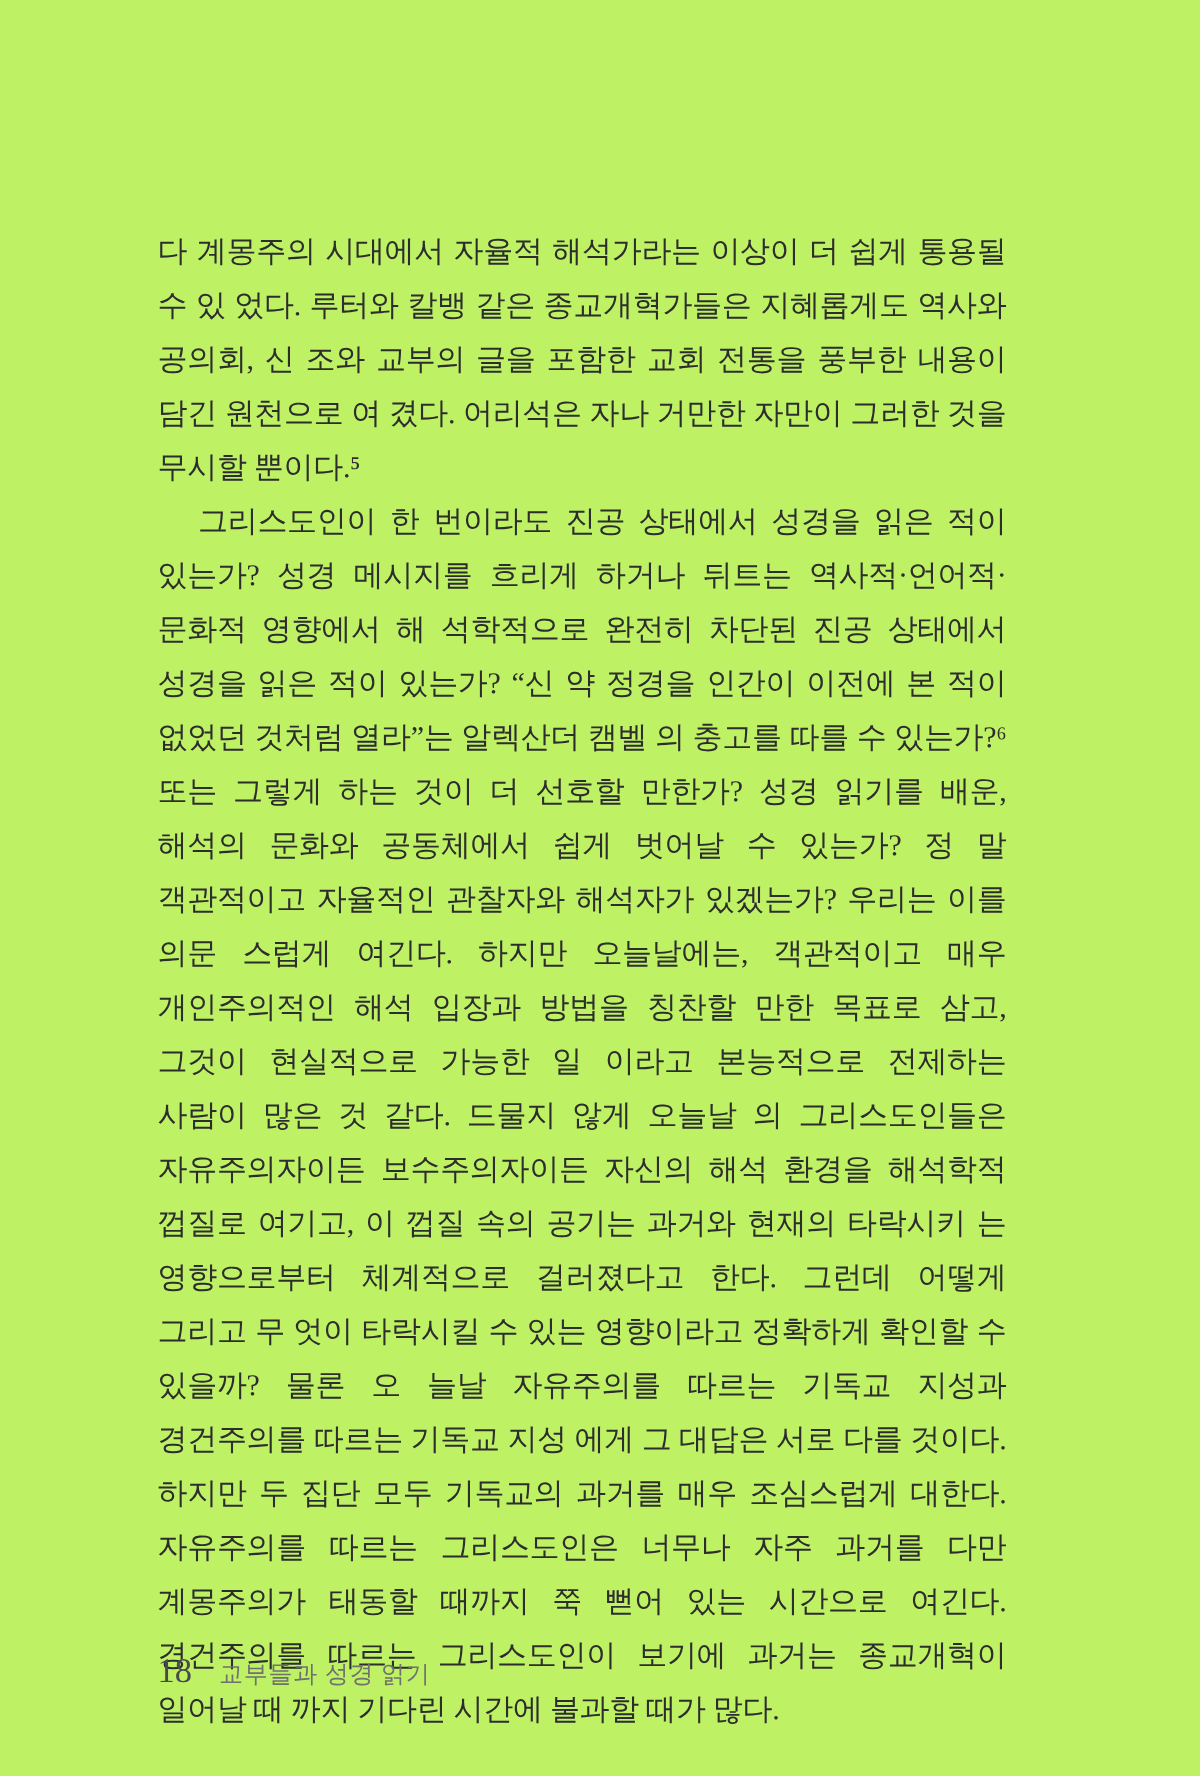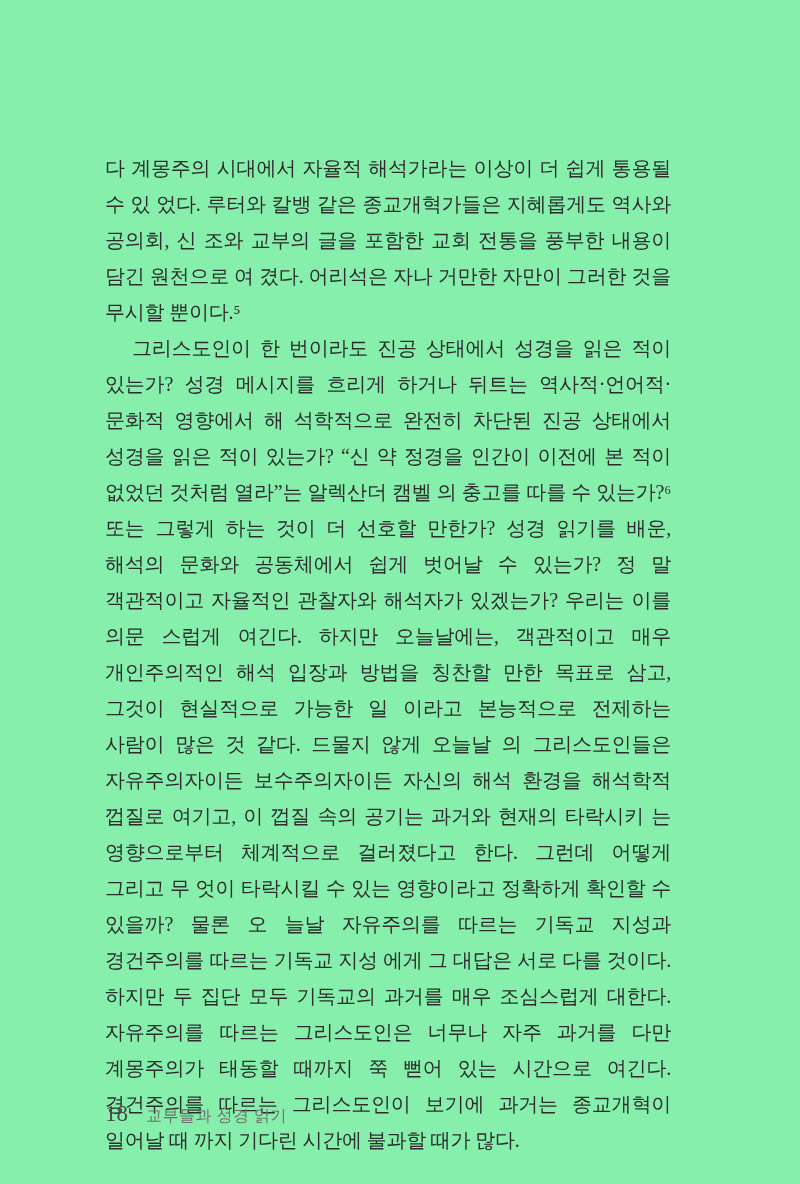--- a/index.html
+++ b/index.html
@@ -4,21 +4,21 @@
 <style>
   html, body {
     margin: 0;
     padding: 0;
     background: #fefefe;
   }
   .page {
     position: relative;
     width: 800px;
     height: 1184px;
-    background: #86efac;
+    background: #bef264;
     font-family: "Liberation Serif", "DejaVu Serif", serif;
     color: #2d2d2d;
     overflow: hidden;
   }
   .text-block {
     position: absolute;
     left: 105px;
     top: 150px;
     width: 566px;
   }

